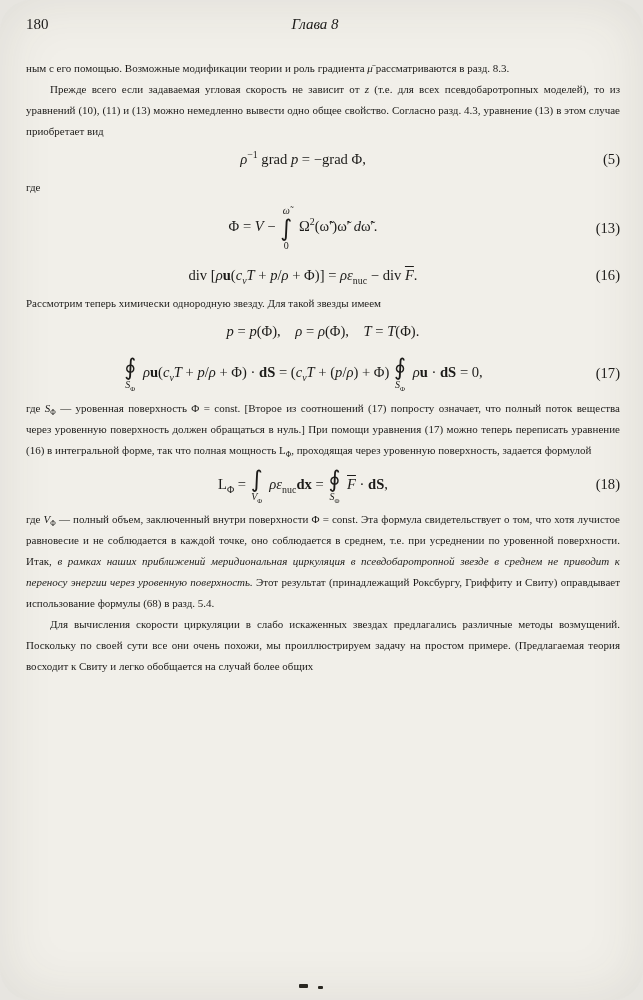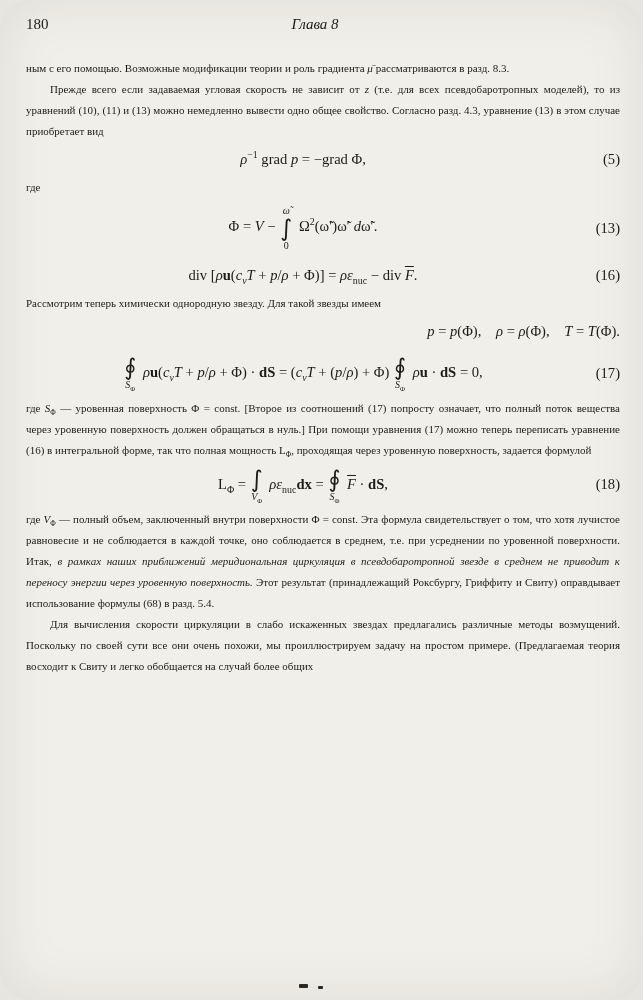--- a/index.html
+++ b/index.html
@@ -45,21 +45,21 @@
   p.ind { text-indent: 24px; }
   .eq {
     display: flex;
     align-items: center;
     padding: 7px 0;
     font-size: 14.6px;
     line-height: 21px;
   }
   .eq .body { flex: 1; text-align: center; white-space: nowrap; }
   .eq .num  { width: 40px; text-align: right; font-size: 14.6px; }
-  .eq.nonum .body { white-space: normal; text-align: right; }
+  .eq.nonum .body { white-space: normal; }
   sub, sup { font-size: 68%; line-height: 0; }
   b { font-weight: bold; font-style: normal; }
   .bigop {
     display: inline-flex;
     flex-direction: column;
     align-items: center;
     vertical-align: middle;
     line-height: 1;
     margin: 0 3px 0 1px;
   }

